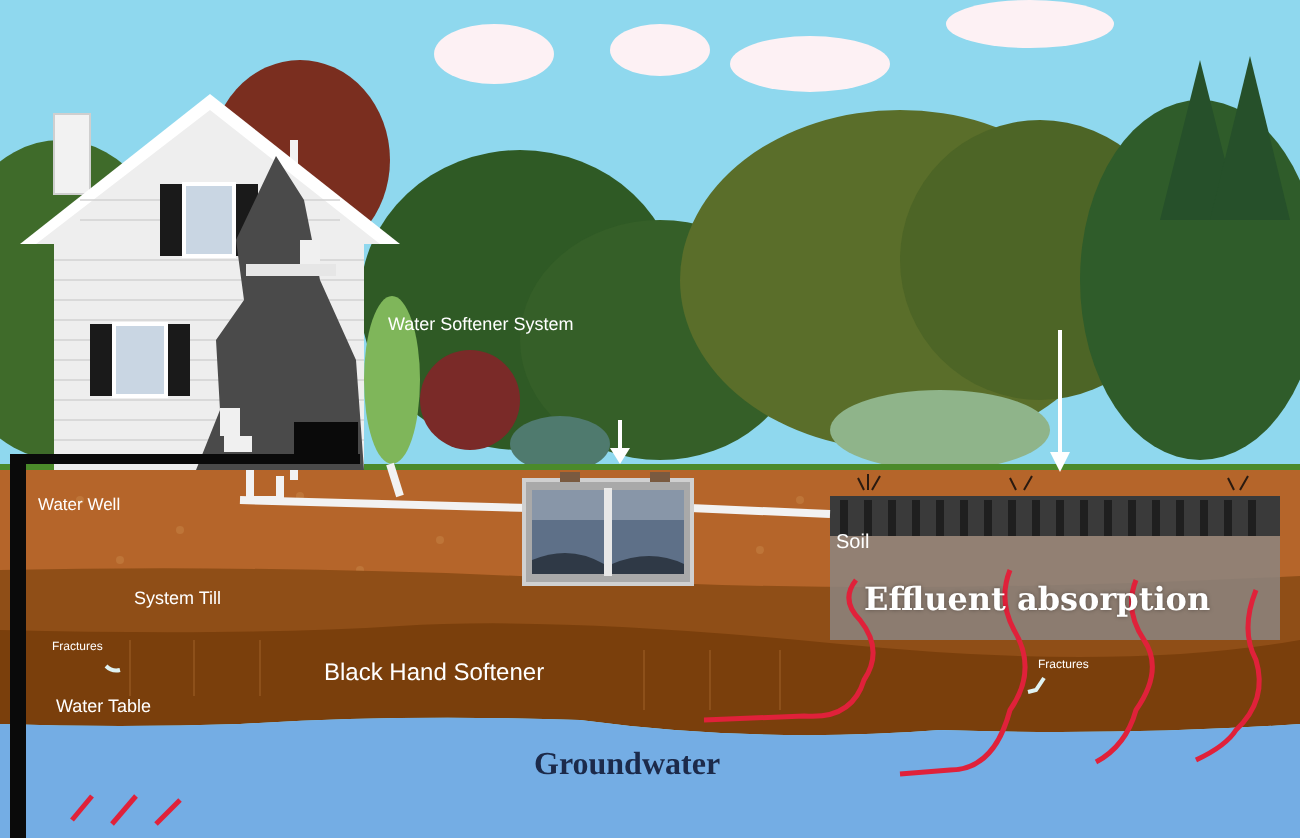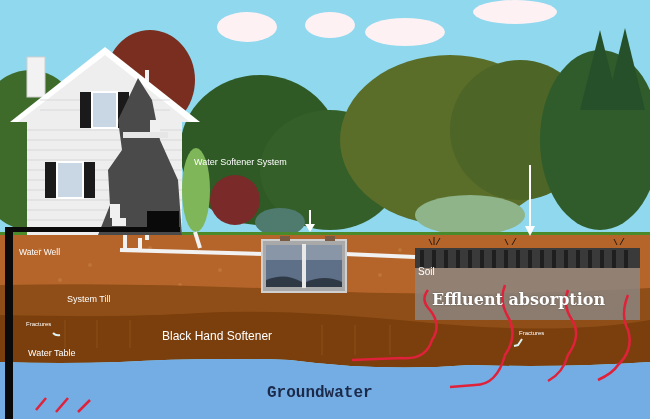--- a/index.html
+++ b/index.html
@@ -188,15 +188,15 @@
 
   <div class="abs lbl-sans" style="left:194px; top:157px; font-size:9px;">Water Softener System</div>
   <div class="abs lbl-sans" style="left:19px; top:247px; font-size:8.5px;">Water Well</div>
   <div class="abs lbl-sans" style="left:370px; top:266px; font-size:10px;margin-left:48px;">Soil</div>
   <div class="abs lbl-serif" style="left:432px; top:290px; font-size:16px;">Effluent absorption</div>
   <div class="abs lbl-sans" style="left:67px; top:294px; font-size:9px;">System Till</div>
   <div class="abs lbl-sans" style="left:26px; top:321px; font-size:6px;">Fractures</div>
   <div class="abs lbl-sans" style="left:519px; top:330px; font-size:6px;">Fractures</div>
   <div class="abs lbl-sans" style="left:162px; top:329px; font-size:12px;">Black Hand Softener</div>
   <div class="abs lbl-sans" style="left:16px; top:348px; font-size:9px;margin-left:12px;">Water Table</div>
-  <div class="abs" style="left:267px; top:384px; font-size:16px; font-family:Liberation Mono, monospace; font-weight:bold; color:#1c2a4a; white-space:nowrap;">Groundwater</div>
+  <div class="abs" style="left:267px; top:374px; font-size:16px; font-family:Liberation Serif, serif; font-weight:bold; color:#1c2a4a; white-space:nowrap;">Groundwater</div>
 
 </div>
 
 </body></html>

